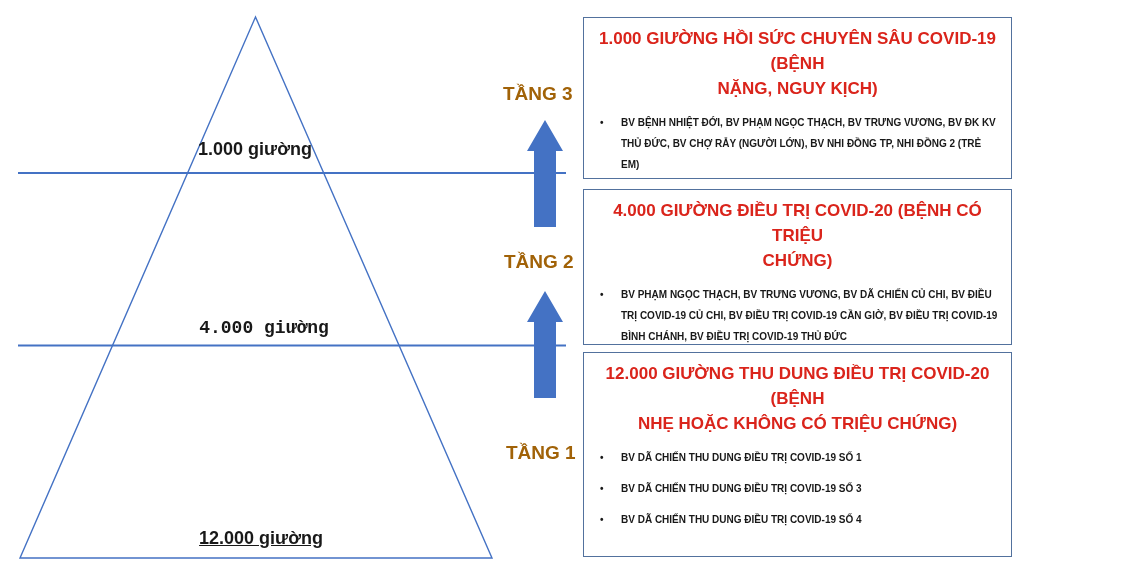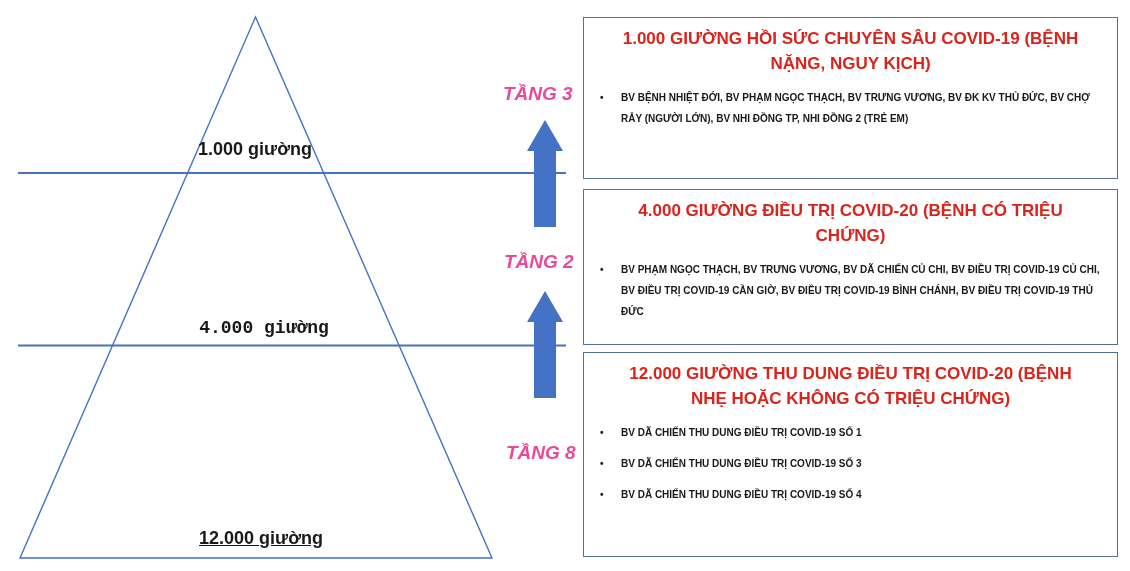--- a/index.html
+++ b/index.html
@@ -27,28 +27,27 @@
     transform: translateX(-50%);
     font-size: 18px;
     font-weight: 700;
     color: #181818;
     white-space: nowrap;
   }
   .tier-label {
     position: absolute;
     font-size: 19px;
     font-weight: 700;
-    color: #ec4899;
+    color: #a16207;
     white-space: nowrap;
-    font-style: italic;
   }
   .info-box {
     position: absolute;
     left: 583px;
-    width: 535px;
+    width: 429px;
     background: #ffffff;
     border: 1.6px solid #52719d;
     box-sizing: border-box;
   }
   .box-tier3 { top: 17px;  height: 162px; }
   .box-tier2 { top: 189px; height: 156px; }
   .box-tier1 { top: 352px; height: 205px; }
   .box-title {
     margin: 8px 14px 0 14px;
     text-align: center;
@@ -97,21 +96,21 @@
     <polygon points="545,120 563,151 556,151 556,227 534,227 534,151 527,151" fill="#4472C4"></polygon>
     <polygon points="545,291 563,322 556,322 556,398 534,398 534,322 527,322" fill="#4472C4"></polygon>
   </svg>
 
   <div class="beds-label" style="left:255px; top:139px;">1.000 giường</div>
   <div class="beds-label" style="left:264px; top:318px;font-family:Liberation Mono, monospace;">4.000 giường</div>
   <div class="beds-label" style="left:261px; top:528px;text-decoration:underline;">12.000 giường</div>
 
   <div class="tier-label" style="left:503px; top:83px;">TẦNG 3</div>
   <div class="tier-label" style="left:504px; top:251px;">TẦNG 2</div>
-  <div class="tier-label" style="left:506px; top:442px;">TẦNG 8</div>
+  <div class="tier-label" style="left:506px; top:442px;">TẦNG 1</div>
 
   <div class="info-box box-tier3">
     <div class="box-title">1.000 GIƯỜNG HỒI SỨC CHUYÊN SÂU COVID-19 (BỆNH
 NẶNG, NGUY KỊCH)</div>
     <ul class="hospital-list">
         <li>BV BỆNH NHIỆT ĐỚI, BV PHẠM NGỌC THẠCH, BV TRƯNG VƯƠNG, BV ĐK KV THỦ ĐỨC, BV CHỢ RẪY (NGƯỜI LỚN), BV NHI ĐỒNG TP, NHI ĐỒNG 2 (TRẺ EM)</li>
       </ul>
   </div>
 
   <div class="info-box box-tier2">

